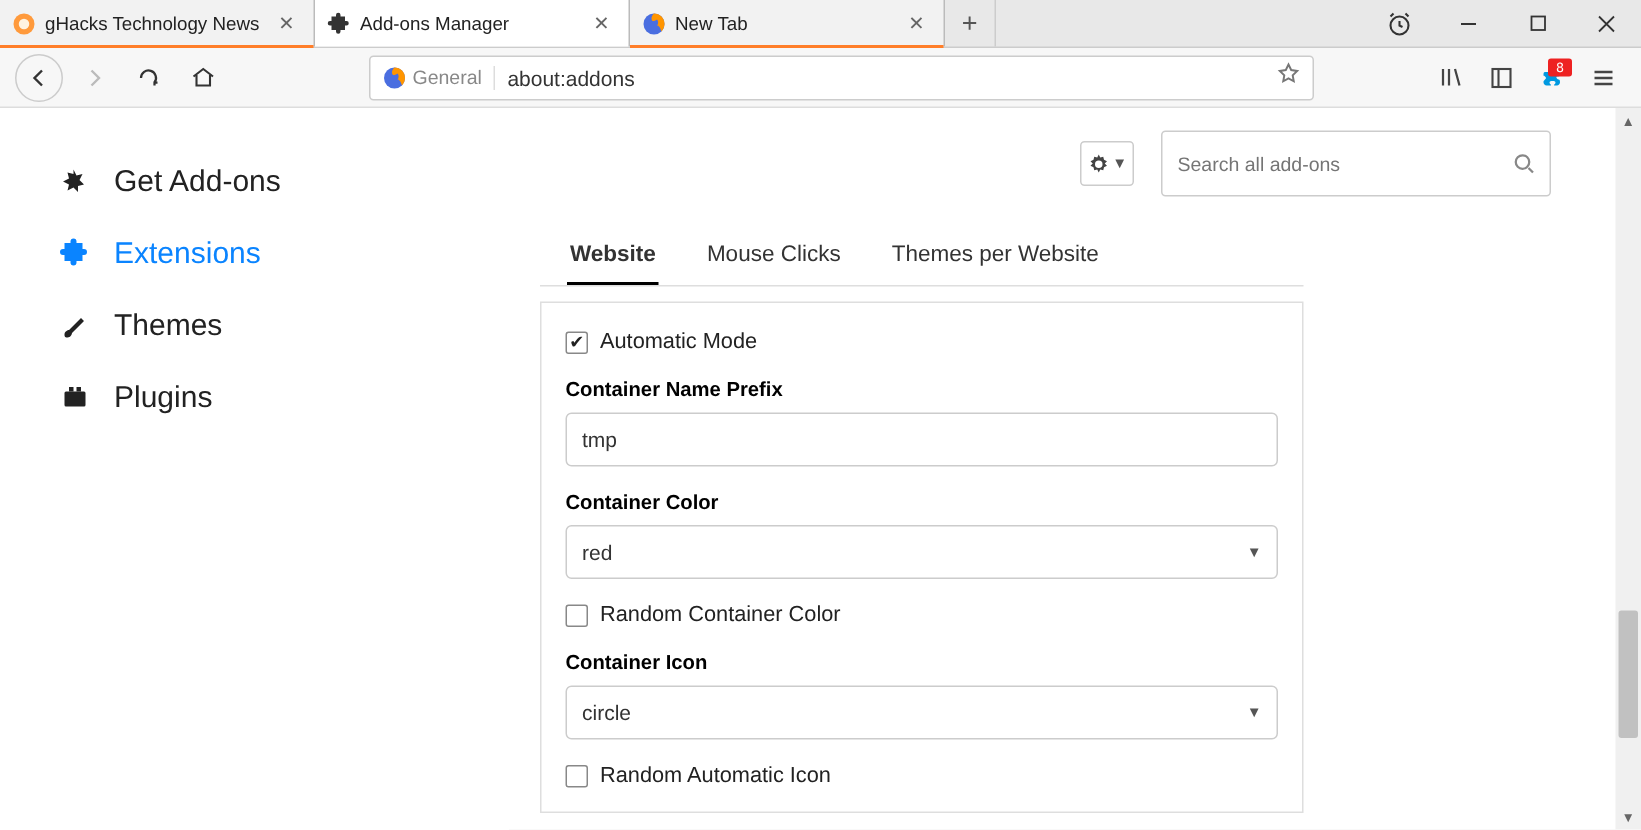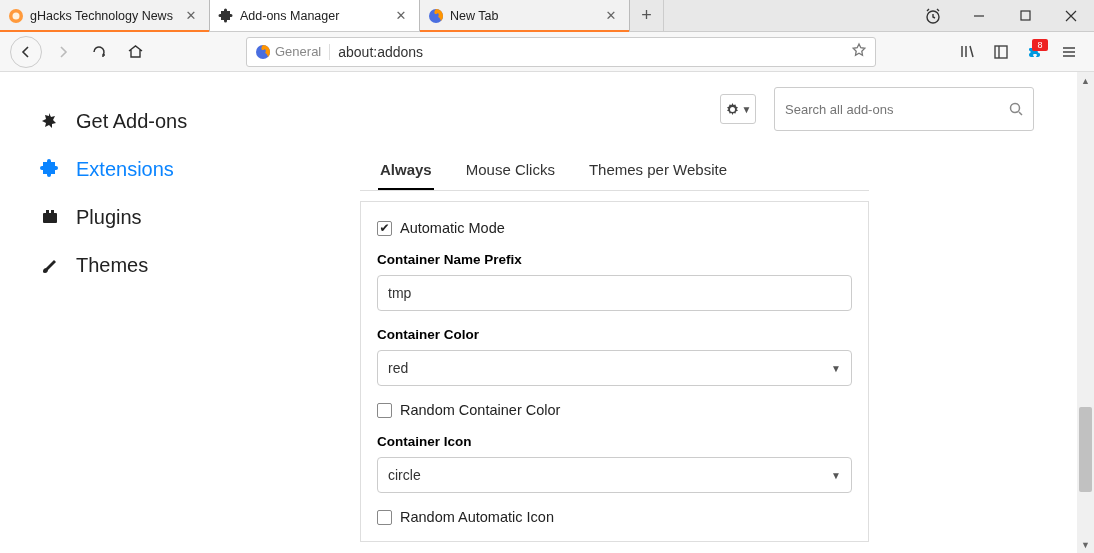--- a/index.html
+++ b/index.html
@@ -200,35 +200,35 @@
     <div class="side-item active">
       <span class="side-icon">
         <svg width="22" height="22" viewBox="0 0 22 22" fill="#0a84ff">
             <path d="M8 3a2 2 0 014 0V4h4v4h1a2 2 0 010 4h-1v4h-4v1a2 2 0 01-4 0v-1H4v-4H3a2 2 0 010-4h1V4h4V3z"></path>
           </svg>
       </span>
       <span>Extensions</span>
     </div>
     <div class="side-item">
       <span class="side-icon">
+        <svg width="22" height="22" viewBox="0 0 22 22" fill="#222">
+            <path d="M4 17c0-2 2-3 3-3l8-8 2 2-8 8c0 1-1 3-3 3s-2-1-2-2z"></path>
+          </svg>
+      </span>
+      <span>Themes</span>
+    </div>
+    <div class="side-item">
+      <span class="side-icon">
         <svg width="20" height="20" viewBox="0 0 20 20" fill="#222">
             <rect x="3" y="6" width="14" height="10" rx="1"></rect>
             <rect x="6" y="3" width="3" height="3"></rect>
             <rect x="11" y="3" width="3" height="3"></rect>
           </svg>
       </span>
       <span>Plugins</span>
-    </div>
-    <div class="side-item">
-      <span class="side-icon">
-        <svg width="22" height="22" viewBox="0 0 22 22" fill="#222">
-            <path d="M4 17c0-2 2-3 3-3l8-8 2 2-8 8c0 1-1 3-3 3s-2-1-2-2z"></path>
-          </svg>
-      </span>
-      <span>Themes</span>
     </div>
   </div>
 
   <div class="main">
     <div class="main-head">
       <div class="tools-btn">
         <svg width="15" height="15" viewBox="0 0 15 15" fill="#444">
             <path d="M7.5 1l1 2 2-.5.5 2 2 1-1.5 1.5 1.5 1.5-2 1-.5 2-2-.5-1 2-1-2-2 .5-.5-2-2-1L3.5 7 2 5.5l2-1 .5-2 2 .5zM7.5 5a2.5 2.5 0 100 5 2.5 2.5 0 000-5z"></path>
           </svg>
         <span class="caret-sm">▼</span>
@@ -237,21 +237,21 @@
         <input placeholder="Search all add-ons" style="">
         <svg width="14" height="14" viewBox="0 0 14 14" fill="none" stroke="#888" stroke-width="1.5">
             <circle cx="6" cy="6" r="4.5"></circle>
             <path d="M10 10l3 3"></path>
           </svg>
       </div>
     </div>
 
     <div class="option-tabs-wrap">
       <div class="option-tabs">
-        <div class="opt-tab active">Always</div>
+        <div class="opt-tab active">Website</div>
         <div class="opt-tab">Mouse Clicks</div>
         <div class="opt-tab">Themes per Website</div>
       </div>
     </div>
 
     <div class="panel">
       <div class="row checkbox-row">
         <span class="checkbox">✔</span>
         <span>Automatic Mode</span>
       </div>

